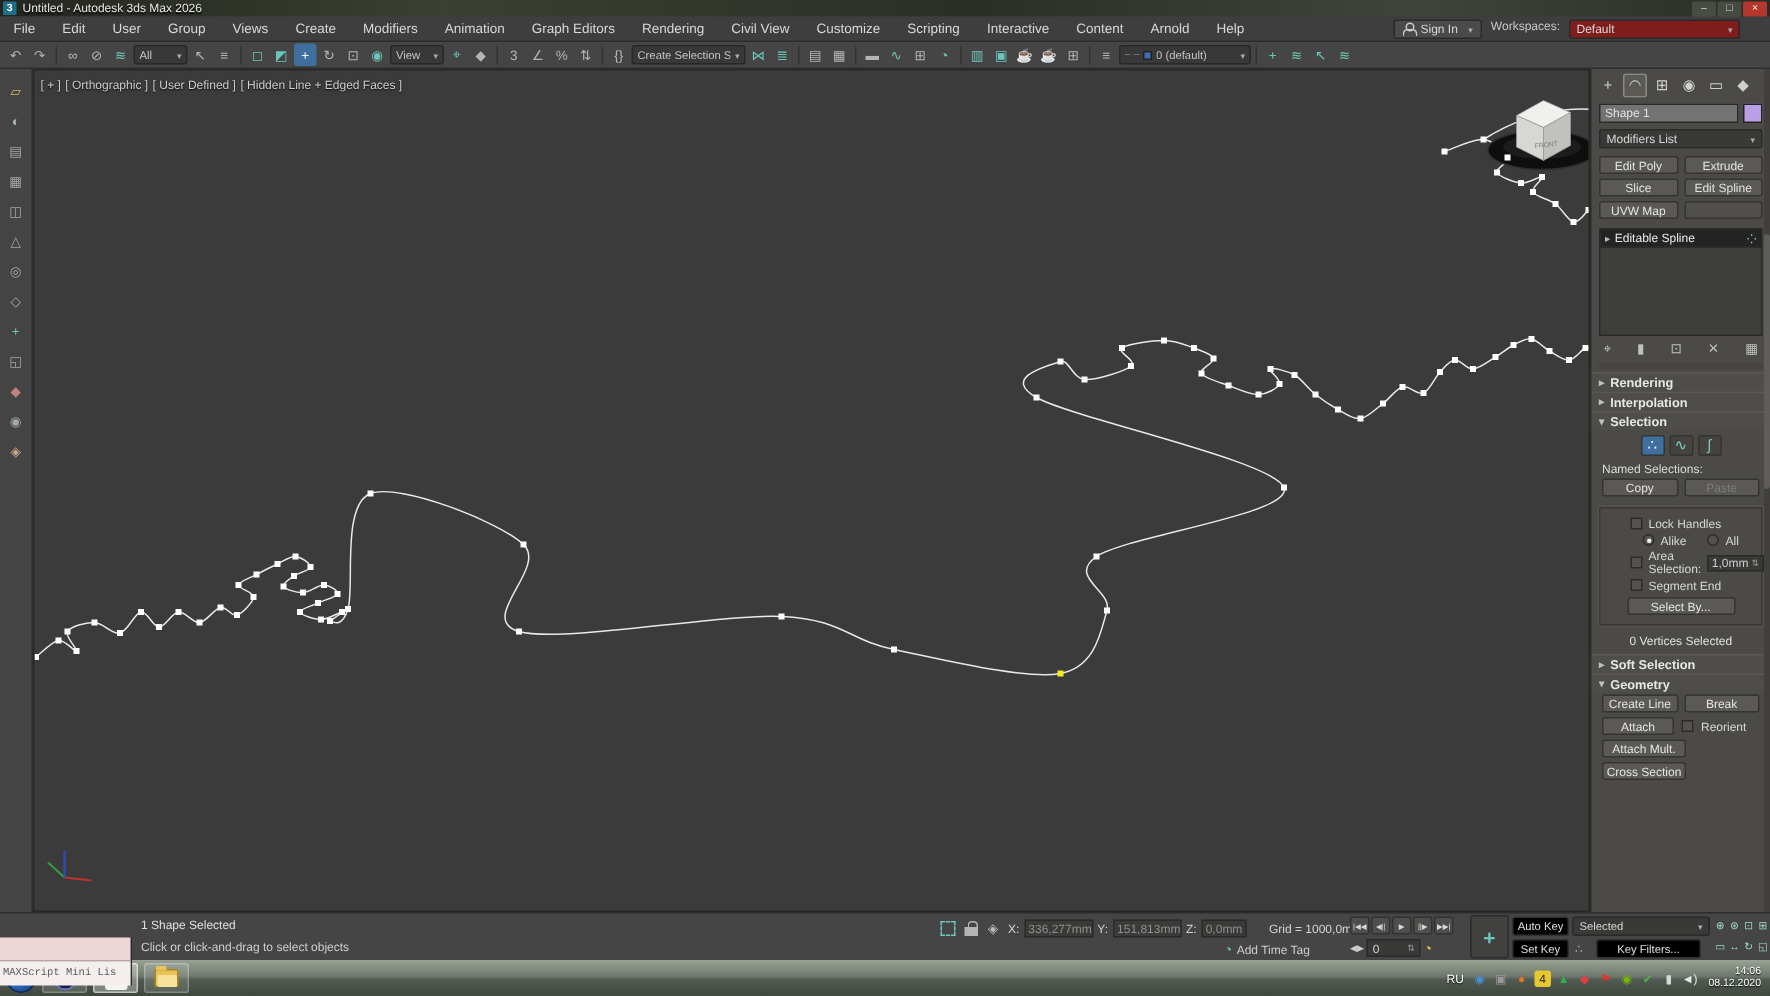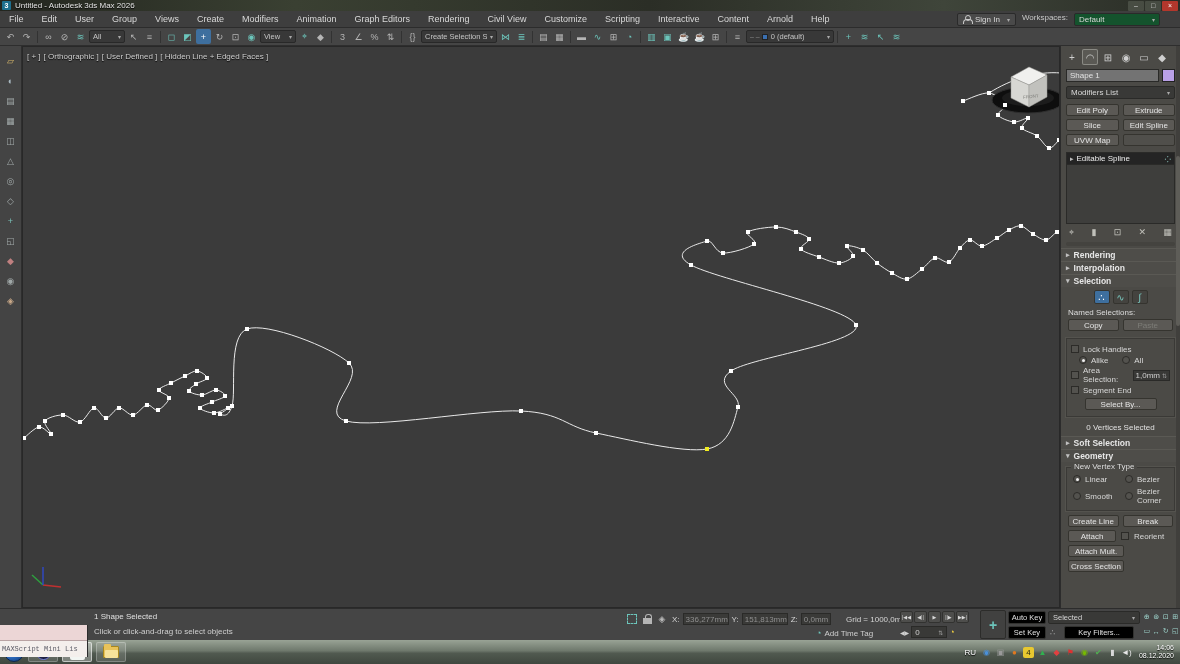--- a/index.html
+++ b/index.html
@@ -27,22 +27,22 @@
   .menubar-right { margin-left:auto; display:flex; align-items:flex-start; gap:6px; padding-right:20px; }
   .signin { display:flex; align-items:center; gap:4px; background:#4a4a4a; border:1px solid #2a2a2a;
     height:13px; padding:0 5px; border-radius:2px; font-size:8px; }
   .person-icon { position:relative; width:8px; height:8px; }
   .person-icon::before { content:""; position:absolute; left:2px; top:0; width:4px; height:4px;
     border:1px solid #ccc; border-radius:50%; }
   .person-icon::after { content:""; position:absolute; left:0; top:4px; width:8px; height:4px;
     border:1px solid #ccc; border-bottom:none; border-radius:4px 4px 0 0; }
   .dda::after { content:"▾"; font-size:6px; color:#aaa; margin-left:3px; }
   .ws-label { font-size:8px; color:#c8c8c8; }
-  .ws-dd { display:flex; align-items:center; justify-content:space-between; background:#14532d;
-    border:1px solid #2a2a2a; width:86px; height:13px; padding:0 4px; font-size:8px; border-radius:2px; }
+  .ws-dd { display:flex; align-items:center; justify-content:space-between; background:#7f1d1d;
+    border:1px solid #2a2a2a; width:114px; height:13px; padding:0 4px; font-size:8px; border-radius:2px; }
 
   
   .toolbar { height:18px; background:#454545; border-bottom:1px solid #2e2e2e;
     display:flex; align-items:center; padding:0 3px; gap:1px; }
   .tbi { min-width:15px; height:15px; display:flex; align-items:center; justify-content:center;
     color:#b5b5b5; font-size:9px; border-radius:2px; cursor:default; }
   .tbi.teal { color:#6cc5bb; }
   .tbi.active { background:#3e6f9e; color:#fff; }
   .tbsep { width:1px; height:12px; background:#323232; margin:0 2px; }
   .tbdd { height:13px; background:#383838; border:1px solid #282828; border-radius:2px; color:#c5c5c5;
@@ -94,21 +94,21 @@
   .subobj-row { display:flex; gap:3px; justify-content:center; padding:3px 0 2px; }
   .soi { width:16px; height:14px; display:flex; align-items:center; justify-content:center;
     color:#79c9c0; font-size:10px; border-radius:2px; background:#44433f; border:1px solid #35342f; }
   .soi.active { background:#3e6f9e; color:#fff; }
   .cp-text { padding:2px 7px 1px; color:#dcdcdc; }
   .two-btn { display:flex; gap:4px; padding:1px 7px 2px; }
   .two-btn .cpbtn { flex:1; }
   .grp { position:relative; border:1px solid #3a3936; box-shadow:0 0 0 1px rgba(110,110,104,.25);
     margin:5px 5px 3px; padding:4px 4px 3px; }
   .grp-title { position:absolute; top:-6px; left:4px; background:#4b4a46; padding:0 3px; color:#dcdcdc; }
-  .crow { display:flex; align-items:center; gap:4px; min-height:10px; margin:1px 0; }
+  .crow { display:flex; align-items:center; gap:4px; min-height:10px; margin:1px 16px; }
   .cb { width:8px; height:8px; background:#53524e; border:1px solid #2c2b28; flex:0 0 auto; }
   .cb.dis { background:#4a4946; border-color:#3a3936; }
   .radio { width:8px; height:8px; border-radius:50%; background:#53524e; border:1px solid #2c2b28;
     flex:0 0 auto; position:relative; }
   .radio.on::after { content:""; position:absolute; left:2px; top:2px; width:3px; height:3px;
     border-radius:50%; background:#f0f0f0; }
   .dim-t { color:#85847e; }
   .spinfield { display:flex; align-items:center; margin-left:auto; background:#393937;
     border:1px solid #2a2a28; height:11px; padding:0 2px; color:#cfcfcf; }
   .spinfield::after { content:"⇅"; font-size:6px; color:#9a9a9a; margin-left:2px; }
@@ -533,41 +533,20 @@
 
       <div class="rollout-head">
         <span class="arr">▸</span>
         <span>Soft Selection</span>
       </div>
       <div class="rollout-head">
         <span class="arr">▾</span>
         <span>Geometry</span>
       </div>
 
-      <div class="grp">
-        <div class="grp-title">New Vertex Type</div>
-        <div class="radio-grid">
-          <span class="crow">
-              <span class="radio on"></span>
-              <span>Linear</span>
-            </span>
-          <span class="crow">
-              <span class="radio"></span>
-              <span>Bezier</span>
-            </span>
-          <span class="crow">
-              <span class="radio"></span>
-              <span>Smooth</span>
-            </span>
-          <span class="crow">
-              <span class="radio"></span>
-              <span>Bezier Corner</span>
-            </span>
-        </div>
-      </div>
 
       <div class="two-btn">
         <div class="cpbtn">Create Line</div>
         <div class="cpbtn">Break</div>
       </div>
       <div class="geo-attach-row">
         <div class="cpbtn">Attach</div>
         <span class="cb"></span>
         <span>Reorient</span>
       </div>

